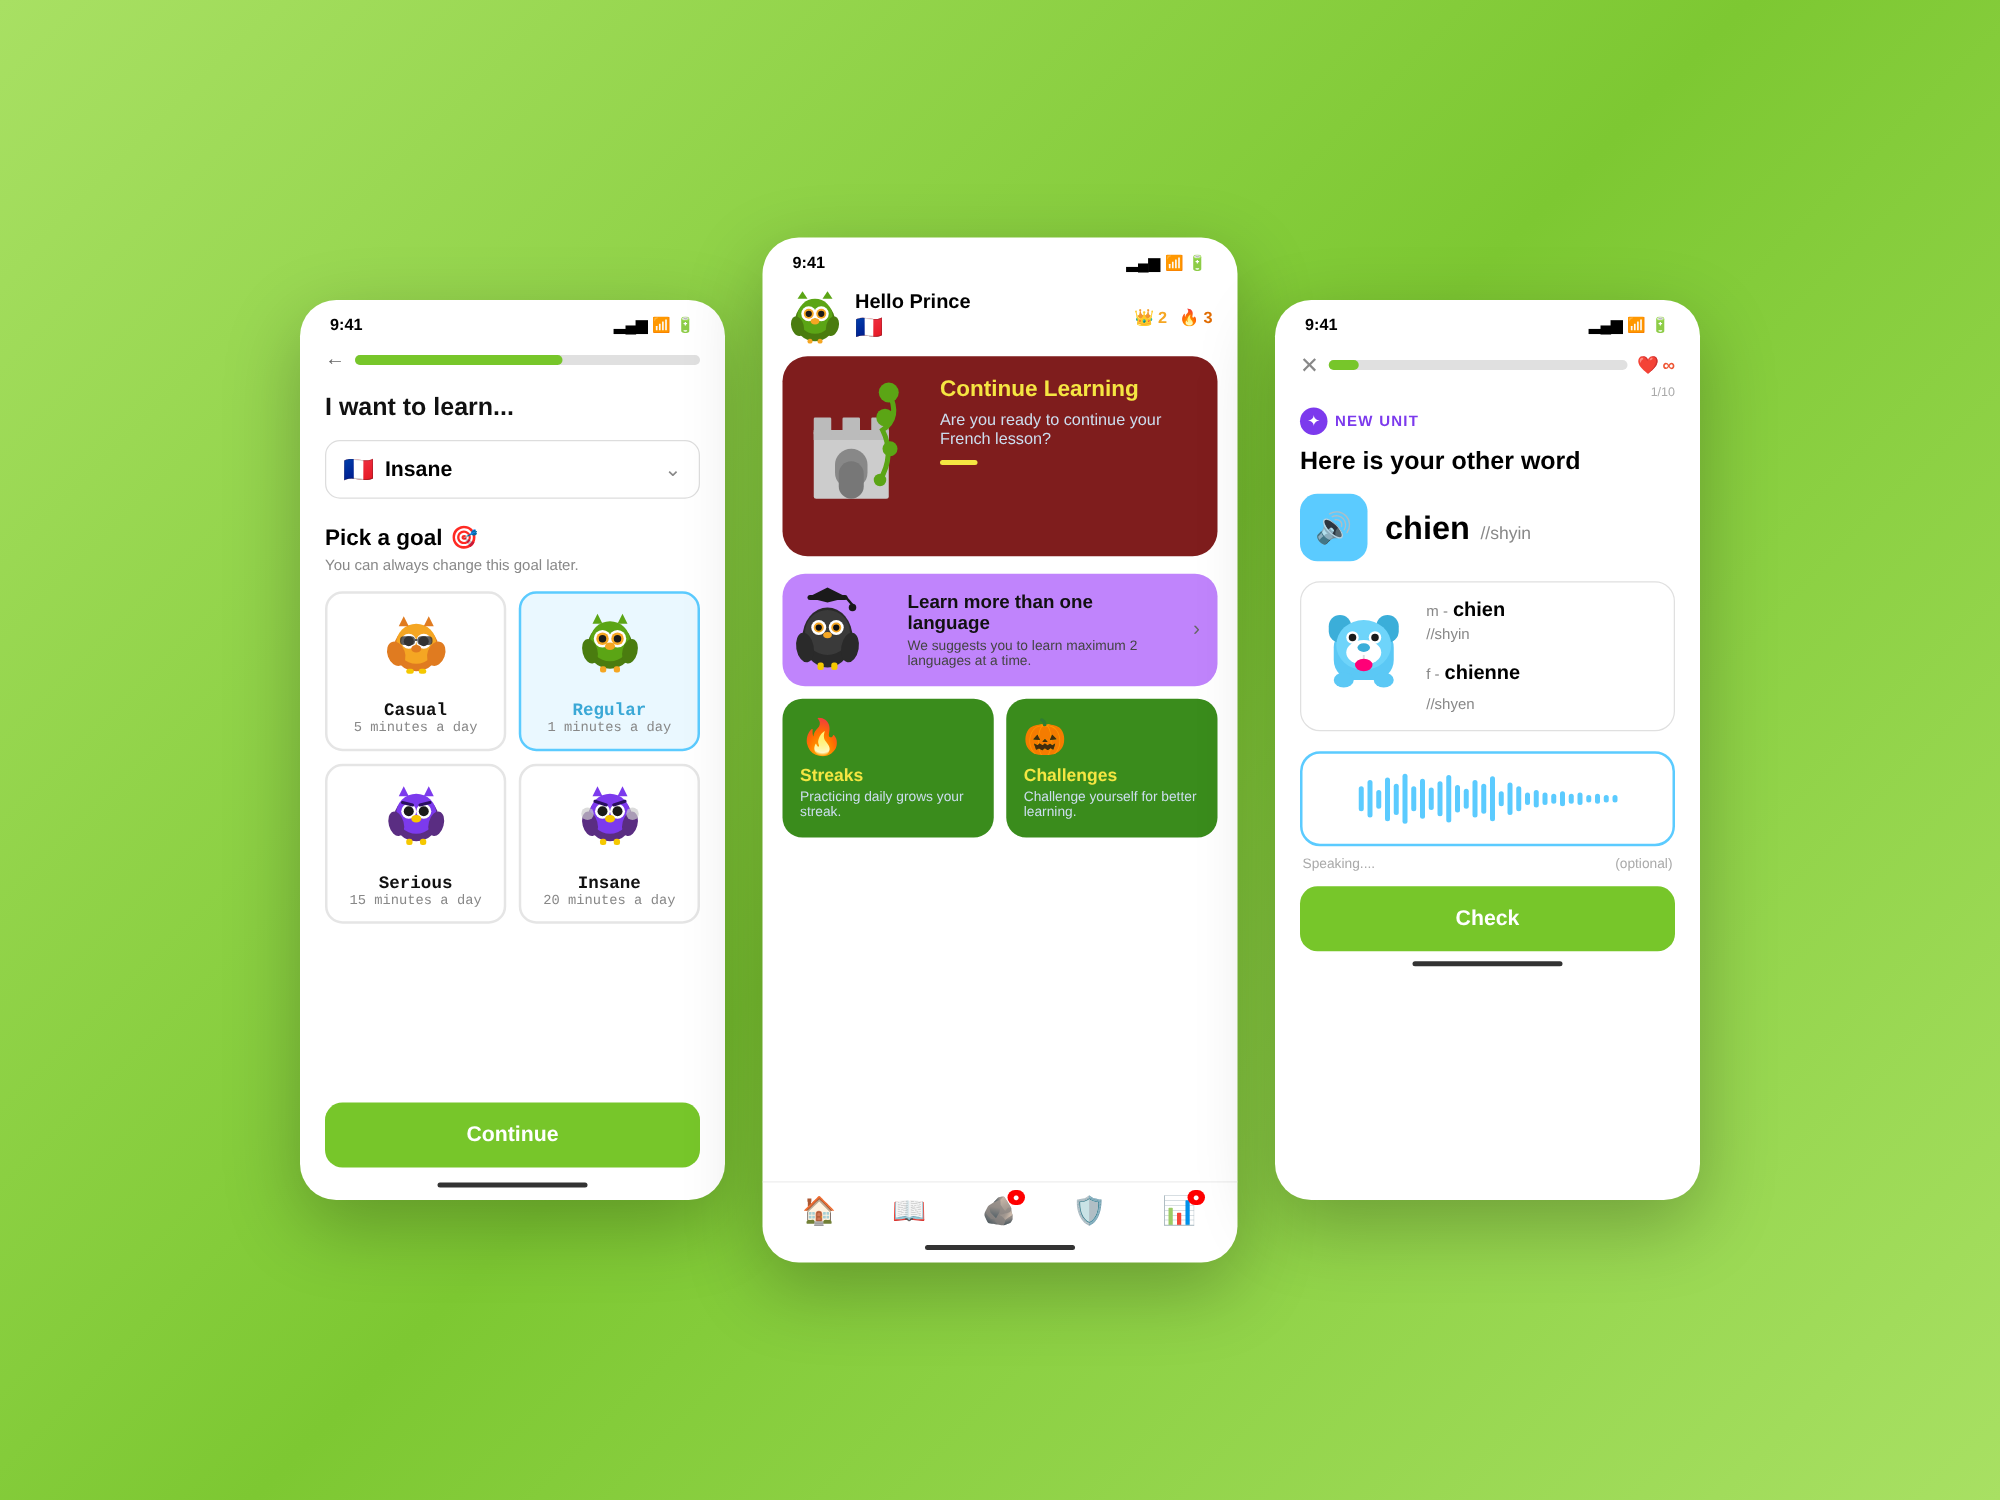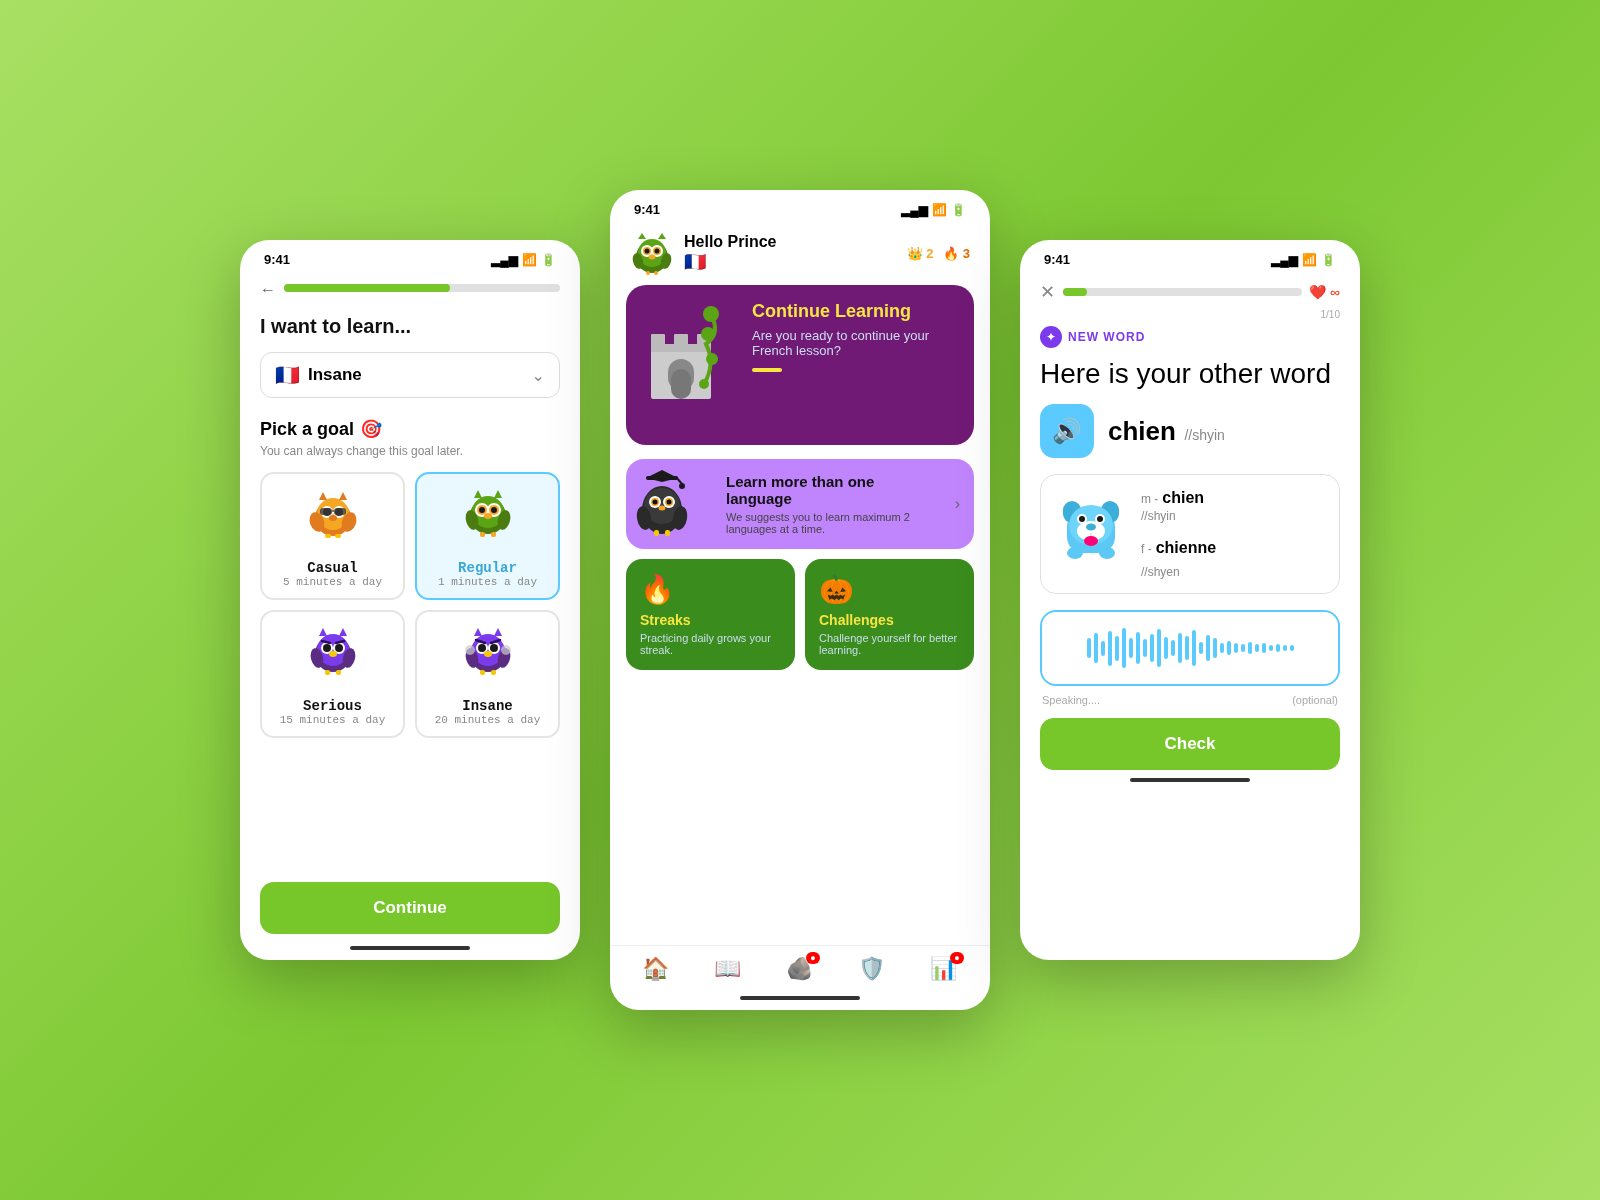--- a/index.html
+++ b/index.html
@@ -155,21 +155,21 @@
     }
     .user-info { display: flex; align-items: center; gap: 10px; }
     .username { font-size: 16px; font-weight: 700; }
     .lang-flag { font-size: 18px; }
     .header-badges { display: flex; align-items: center; gap: 10px; }
     .badge { display: flex; align-items: center; gap: 3px; font-size: 13px; font-weight: 700; }
     .badge-crown { color: #f5a623; }
     .badge-fire { color: #e06b00; }
 
     .continue-card {
-      background: #701a75;
+      background: #7f1d1d;
       border-radius: 20px;
       margin: 0 16px 14px;
       padding: 16px;
       position: relative;
       overflow: hidden;
       min-height: 160px;
     }
     .castle-art {
       position: absolute;
       left: 10px;
@@ -291,21 +291,21 @@
     .nw-icon {
       width: 22px; height: 22px;
       background: #7c3aed;
       border-radius: 50%;
       display: flex; align-items: center; justify-content: center;
       font-size: 12px;
       color: #fff;
     }
     .nw-label { color: #7c3aed; font-size: 12px; font-weight: 800; letter-spacing: 1px; }
 
-    .here-is-title { font-size: 28px; font-weight: 400; margin: 0 20px 14px; }
+    .here-is-title { font-size: 20px; font-weight: 700; margin: 0 20px 14px; }
 
     .word-audio-row {
       display: flex;
       align-items: center;
       gap: 14px;
       margin: 0 20px 16px;
     }
     .audio-btn {
       width: 54px; height: 54px;
       background: #5bcbff;
@@ -687,21 +687,21 @@
     <div class="heart-count">
       <span>❤️</span>
       <span>∞</span>
     </div>
   </div>
 
   <div class="progress-num">1/10</div>
 
   <div class="new-word-badge">
     <div class="nw-icon">✦</div>
-    <span class="nw-label">NEW WORD</span>
+    <span class="nw-label">NEW UNIT</span>
   </div>
 
   <div class="here-is-title">Here is your other word</div>
 
   <div class="word-audio-row">
     <div class="audio-btn">🔊</div>
     <div>
       <span class="word-main">chien</span>
       <span class="word-pron">//shyin</span>
     </div>

